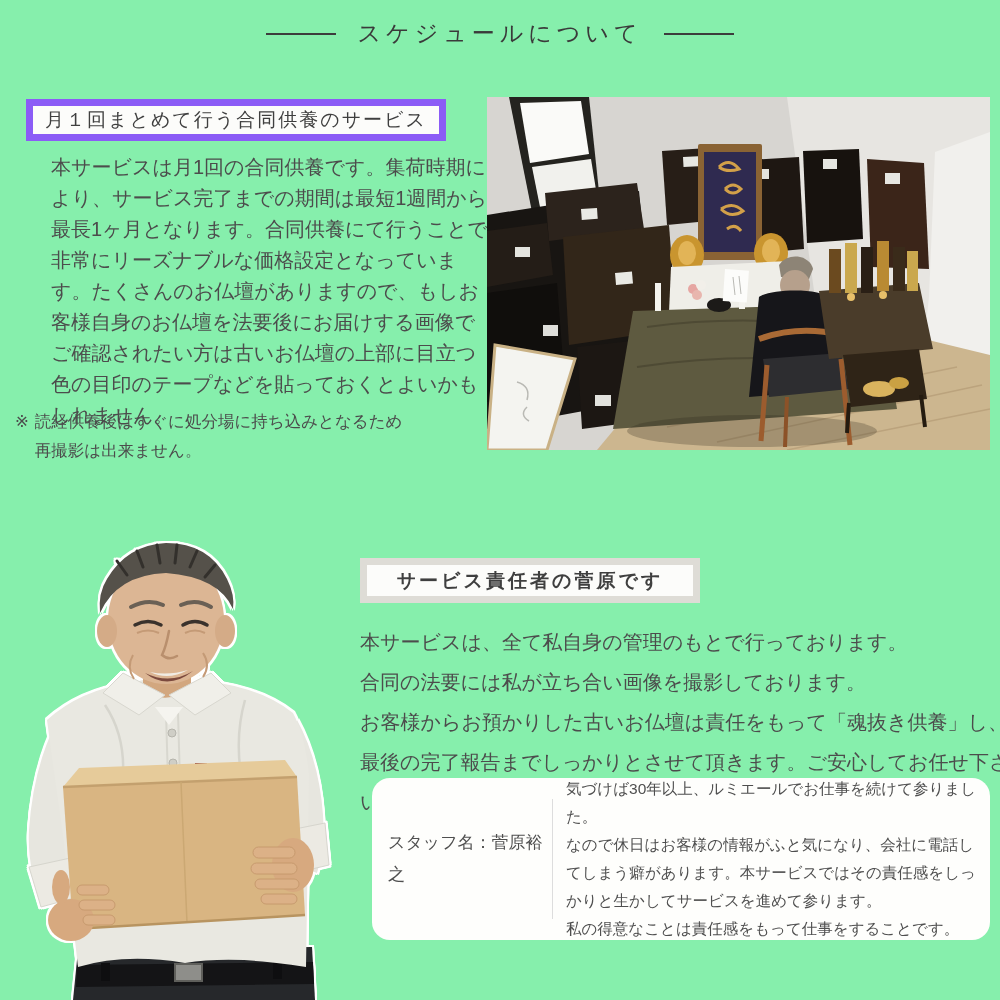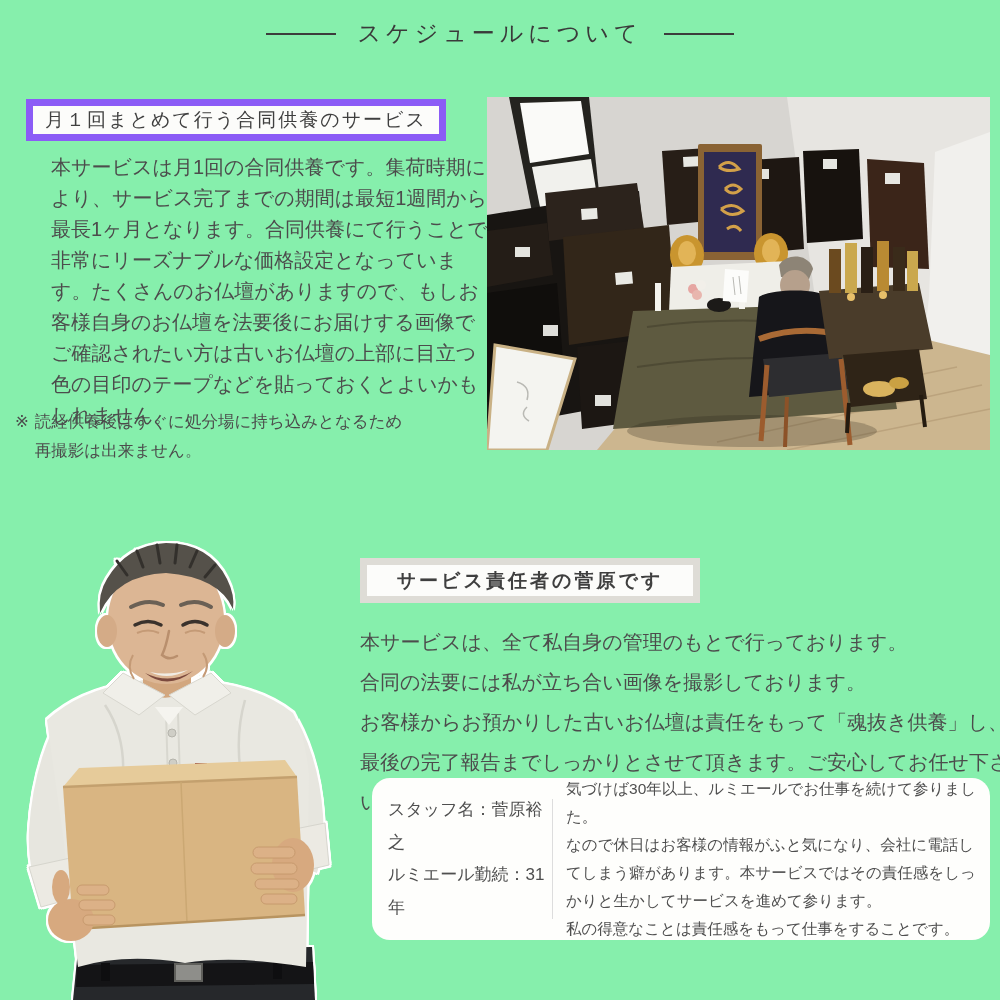--- a/index.html
+++ b/index.html
@@ -268,21 +268,20 @@
   <div class="para2">
     <div>本サービスは、全て私自身の管理のもとで行っております。</div>
     <div>合同の法要には私が立ち合い画像を撮影しております。</div>
     <div>お客様からお預かりした古いお仏壇は責任をもって「魂抜き供養」し、</div>
     <div>最後の完了報告までしっかりとさせて頂きます。ご安心してお任せ下さい。</div>
   </div>
 
   <div class="staff-card">
     <div class="staff-info">
       <div>スタッフ名：菅原裕之</div>
-      <div>ルミエール勤続：31年</div>
     </div>
     <div class="staff-divider"></div>
     <div class="staff-msg">
       <div>気づけば30年以上、ルミエールでお仕事を続けて参りました。</div>
       <div>なので休日はお客様の情報がふと気になり、会社に電話してしまう癖があります。本サービスではその責任感をしっかりと生かしてサービスを進めて参ります。</div>
       <div>私の得意なことは責任感をもって仕事をすることです。</div>
     </div>
   </div>
 
 </div>

